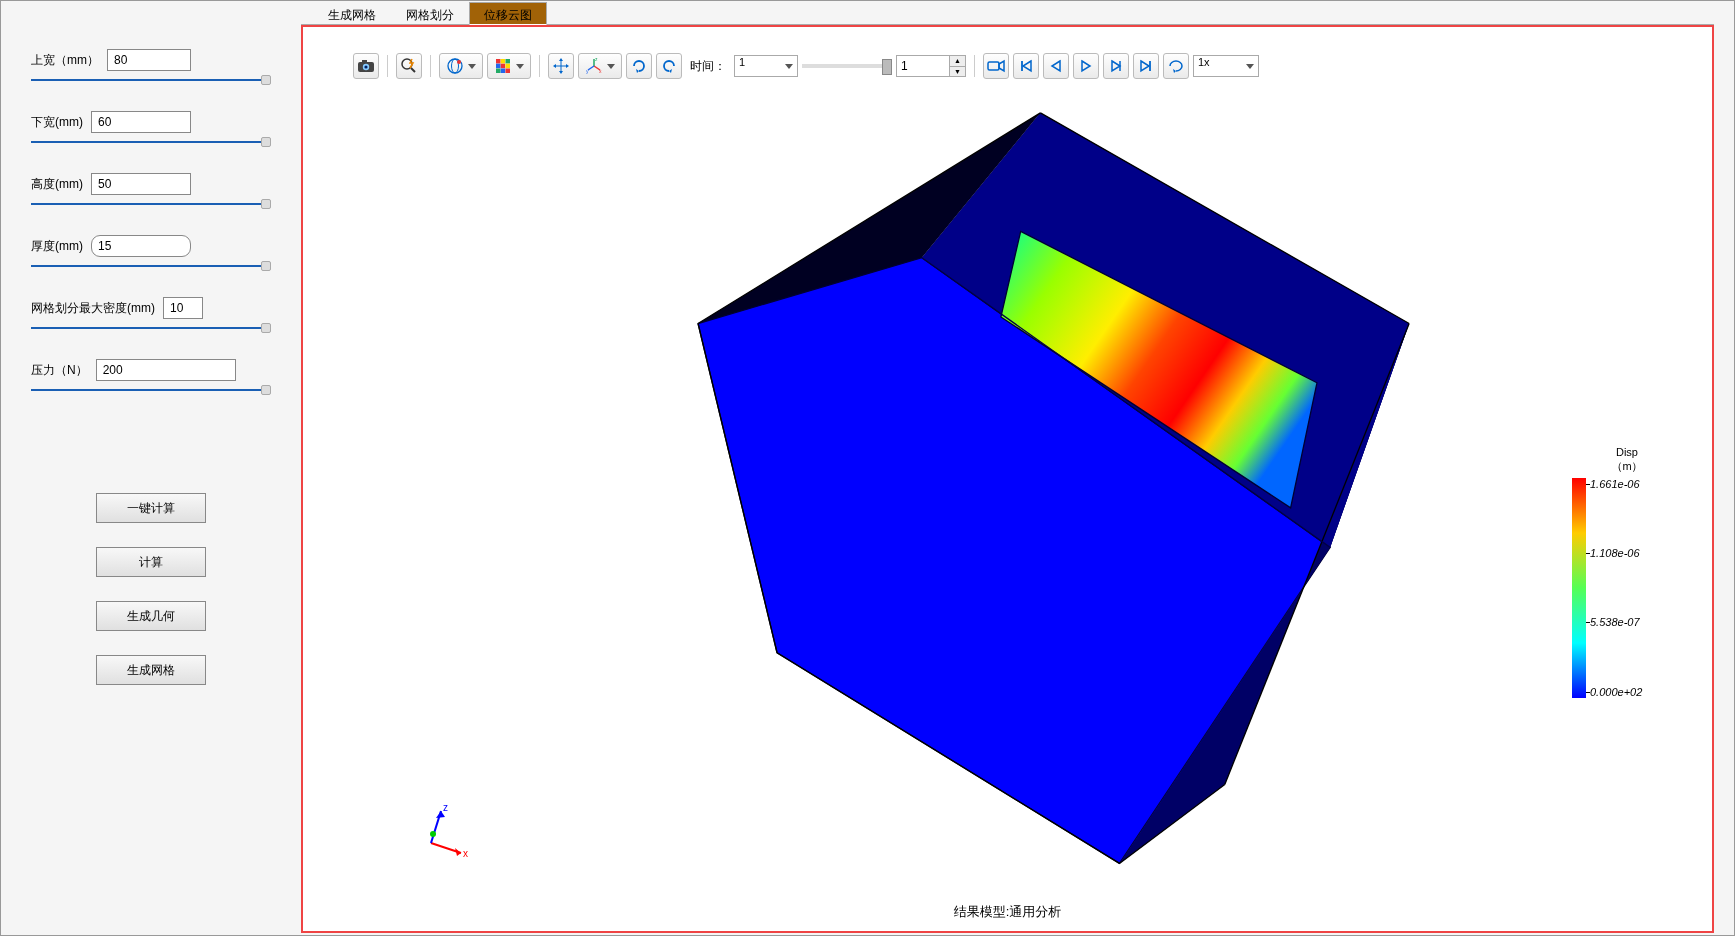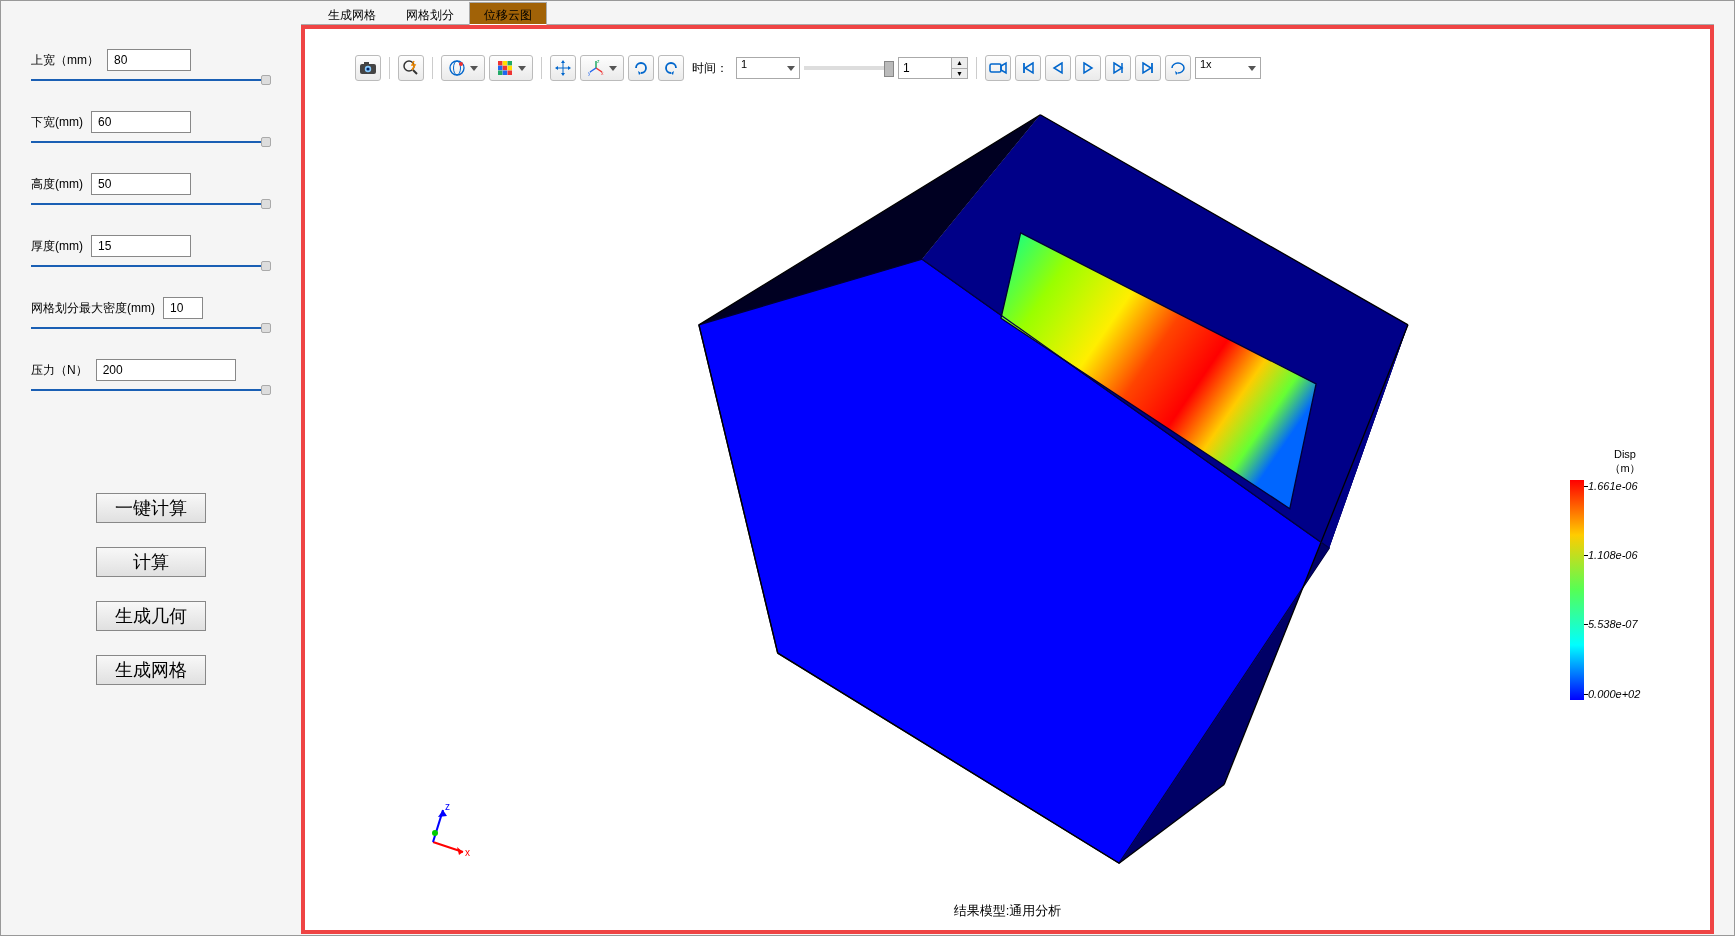--- a/index.html
+++ b/index.html
@@ -6,28 +6,28 @@
 body { font-family: "Microsoft YaHei", Arial, sans-serif; font-size: 12px; background: #f0f0f0; width: 1735px; height: 936px; overflow: hidden; position: relative; }
 .app { display: flex; width: 100%; height: 100%; border: 1px solid #999; background: #f5f5f5; }
 .sidebar { width: 300px; padding: 40px 30px; display: flex; flex-direction: column; gap: 10px; }
 .param-row { display: flex; align-items: center; gap: 8px; margin-top: 8px; }
 .param-label { font-size: 12px; white-space: nowrap; }
 .param-input { border: 1px solid #888; padding: 3px 6px; font-size: 12px; background: #fff; }
 .slider { width: 100%; height: 14px; position: relative; margin-top: 2px; margin-bottom: 6px; cursor: pointer; }
 .slider-track { position: absolute; top: 6px; left: 0; right: 0; height: 2px; background: #1a5fb4; }
 .slider-thumb { position: absolute; top: 2px; right: 0; width: 10px; height: 10px; background: #ddd; border: 1px solid #aaa; border-radius: 2px; }
 .sidebar-buttons { margin-top: 80px; display: flex; flex-direction: column; gap: 24px; align-items: center; }
-.action-btn { width: 110px; height: 30px; border: 1px solid #888; background: linear-gradient(#f8f8f8,#e0e0e0); font-size: 18px; cursor: pointer; text-align: center; }
+.action-btn { width: 110px; height: 30px; border: 1px solid #888; background: linear-gradient(#f8f8f8,#e0e0e0); font-size: 12px; cursor: pointer; text-align: center; }
 
 .main { flex: 1; display: flex; flex-direction: column; padding: 0 20px 20px 0; }
 .tabs { display: flex; gap: 0; border-bottom: 1px solid #aaa; padding-left: 12px; height: 24px; }
 .tab { padding: 4px 14px; border: 1px solid transparent; border-bottom: none; font-size: 12px; cursor: pointer; position: relative; top: 1px; }
 .tab.active { background: #a16207; border-color: #aaa; border-bottom: 1px solid #fff; }
 
-.viewport-frame { flex: 1; border: 4px solid #ef4444; background: #fff; margin-top: 0; position: relative; display: flex; flex-direction: column; }
+.viewport-frame { flex: 1; border: 2px solid #ef4444; background: #fff; margin-top: 0; position: relative; display: flex; flex-direction: column; }
 .toolbar { display: flex; align-items: center; gap: 4px; padding: 6px 30px; border-bottom: none; margin-top: 20px; margin-left: 20px; }
 .tool-btn { width: 26px; height: 26px; border: 1px solid #bbb; background: linear-gradient(#fefefe,#eaeaea); border-radius: 3px; display: flex; align-items: center; justify-content: center; cursor: pointer; }
 .tool-btn.wide { width: auto; padding: 0 6px; gap: 2px; }
 .tool-sep { width: 1px; height: 22px; background: #ccc; margin: 0 4px; }
 .tool-text { font-size: 12px; margin: 0 4px; }
 .tool-select { height: 22px; border: 1px solid #aaa; background: #fff; font-size: 11px; padding: 0 18px 0 4px; position: relative; }
 .tool-slider { width: 90px; height: 4px; background: #ddd; position: relative; }
 .tool-slider::after { content: ""; position: absolute; right: 0; top: -5px; width: 8px; height: 14px; background: #bbb; border: 1px solid #888; }
 .tool-spin { width: 70px; height: 22px; border: 1px solid #aaa; display: flex; }
 .tool-spin-val { flex: 1; display: flex; align-items: center; padding-left: 4px; }
@@ -85,21 +85,21 @@
       </div>
       <div class="slider">
           <div class="slider-track"></div>
           <div class="slider-thumb"></div>
         </div>
     </div>
 
     <div>
       <div class="param-row">
         <span class="param-label">厚度(mm)</span>
-        <input class="param-input" style="width: 100px;" value="15">
+        <input class="param-input" style="width: 100px; border-radius: 9px;" value="15">
       </div>
       <div class="slider">
           <div class="slider-track"></div>
           <div class="slider-thumb"></div>
         </div>
     </div>
 
     <div>
       <div class="param-row">
         <span class="param-label">网格划分最大密度(mm)</span>

